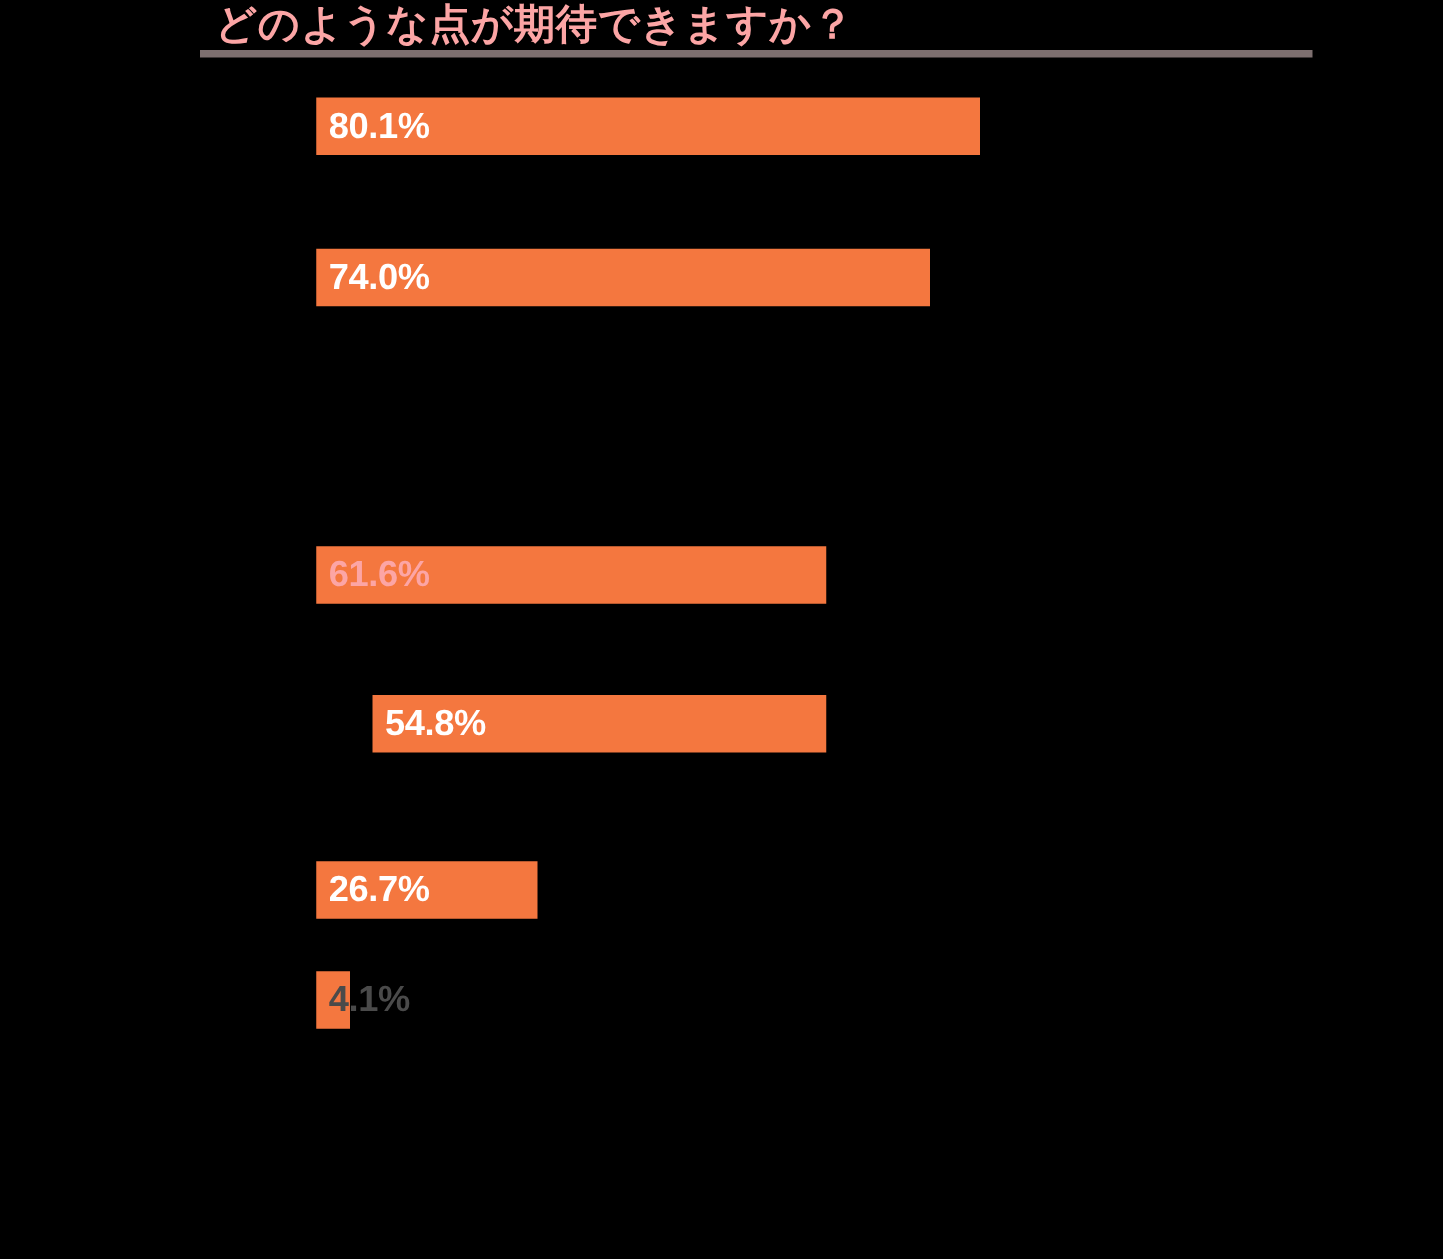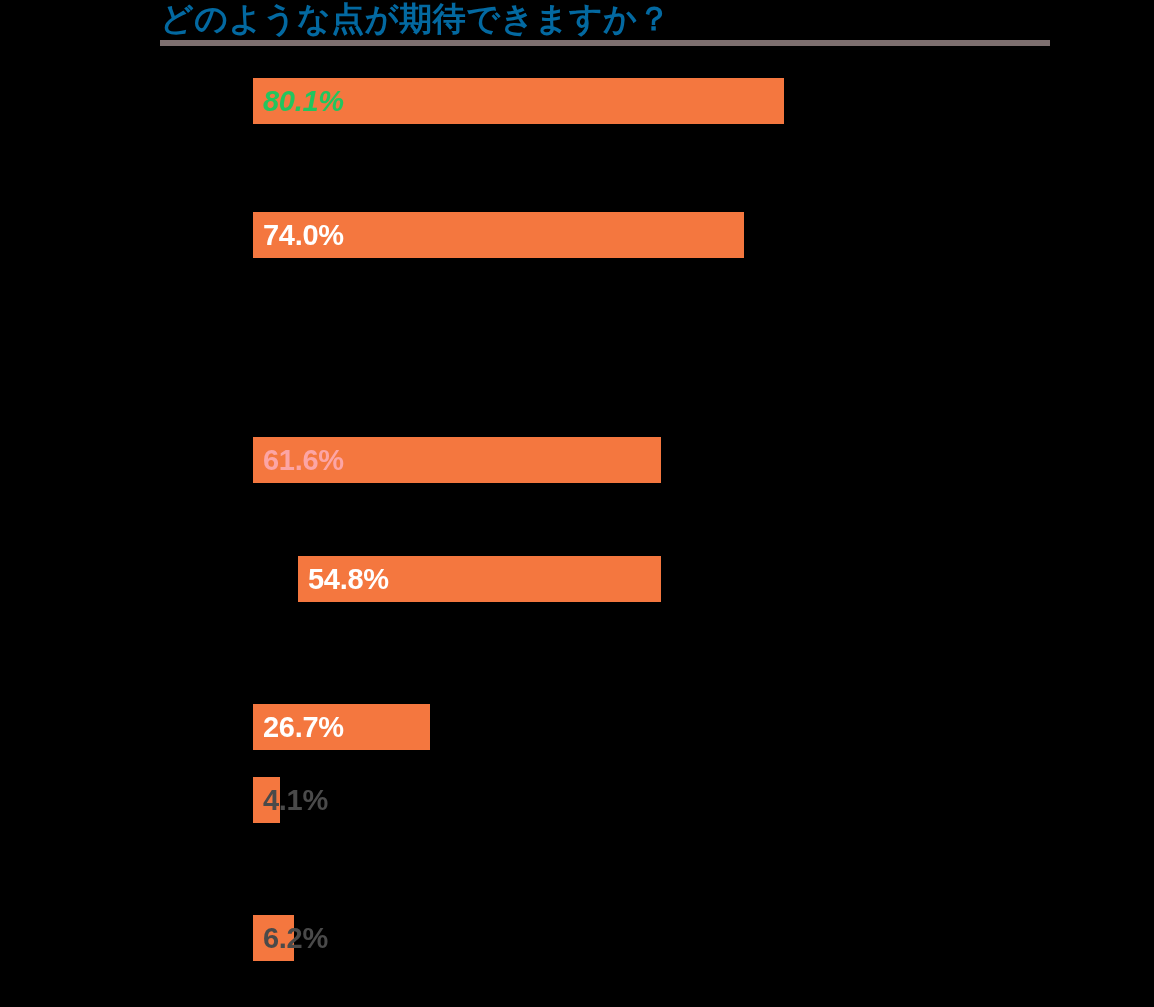--- a/index.html
+++ b/index.html
@@ -21,23 +21,24 @@
   #title-block {
     position: absolute;
     left: 160px;
     top: 0px;
     width: 890px;
   }
   #chart-title {
     font-size: 33px;
     font-weight: bold;
     line-height: 38px;
-    color: #0369a1;
+    color: #fca5a5;
     letter-spacing: 0.5px;
     white-space: nowrap;
+    margin-left: 12px;
   }
   #title-rule {
     margin-top: 2px;
     width: 890px;
     height: 6px;
     background: #7d6f6f;
   }
 
   
   #plot-area {
@@ -84,41 +85,37 @@
 <div id="page">
 
   <div id="title-block">
     <div id="chart-title">どのような点が期待できますか？</div>
     <div id="title-rule"></div>
   </div>
 
   <div id="plot-area">
       <div class="bar-row" style="top: 0px;">
         <div class="bar" style="width: 531.063px; background: rgb(244, 119, 63);"></div>
-        <div class="bar-label inside" style="color: #22c55e; font-style: italic;">80.1%</div>
+        <div class="bar-label inside" style="color: #ffffff;">80.1%</div>
       </div>
-      <div class="bar-row" style="top: 134px;">
+      <div class="bar-row" style="top: 121px;">
         <div class="bar" style="width: 490.62px; background: rgb(244, 119, 63);"></div>
         <div class="bar-label inside" style="color: rgb(255, 255, 255);">74.0%</div>
       </div>
       <div class="bar-row" style="top: 358.5px;">
         <div class="bar" style="width: 408.408px; background: rgb(244, 119, 63);"></div>
         <div class="bar-label inside" style="color: #fca5a5;">61.6%</div>
       </div>
       <div class="bar-row" style="top: 478px; margin-left: 45px;">
         <div class="bar" style="width: 363.324px; background: rgb(244, 119, 63);"></div>
         <div class="bar-label inside" style="color: rgb(255, 255, 255);">54.8%</div>
       </div>
-      <div class="bar-row" style="top: 626px;">
+      <div class="bar-row" style="top: 611px;">
         <div class="bar" style="width: 177.021px; background: rgb(244, 119, 63);"></div>
         <div class="bar-label inside" style="color: rgb(255, 255, 255);">26.7%</div>
       </div>
       <div class="bar-row" style="top: 699px;">
         <div class="bar" style="width: 27.183px; background: rgb(244, 119, 63);"></div>
         <div class="bar-label outside" style="color: rgb(74, 74, 74);">4.1%</div>
       </div>
-      <div class="bar-row" style="top: 836.5px;">
-        <div class="bar" style="width: 41.106px; background: rgb(244, 119, 63);"></div>
-        <div class="bar-label outside" style="color: rgb(74, 74, 74);">6.2%</div>
-      </div>
     </div>
 
 </div>
 
 </body></html>

